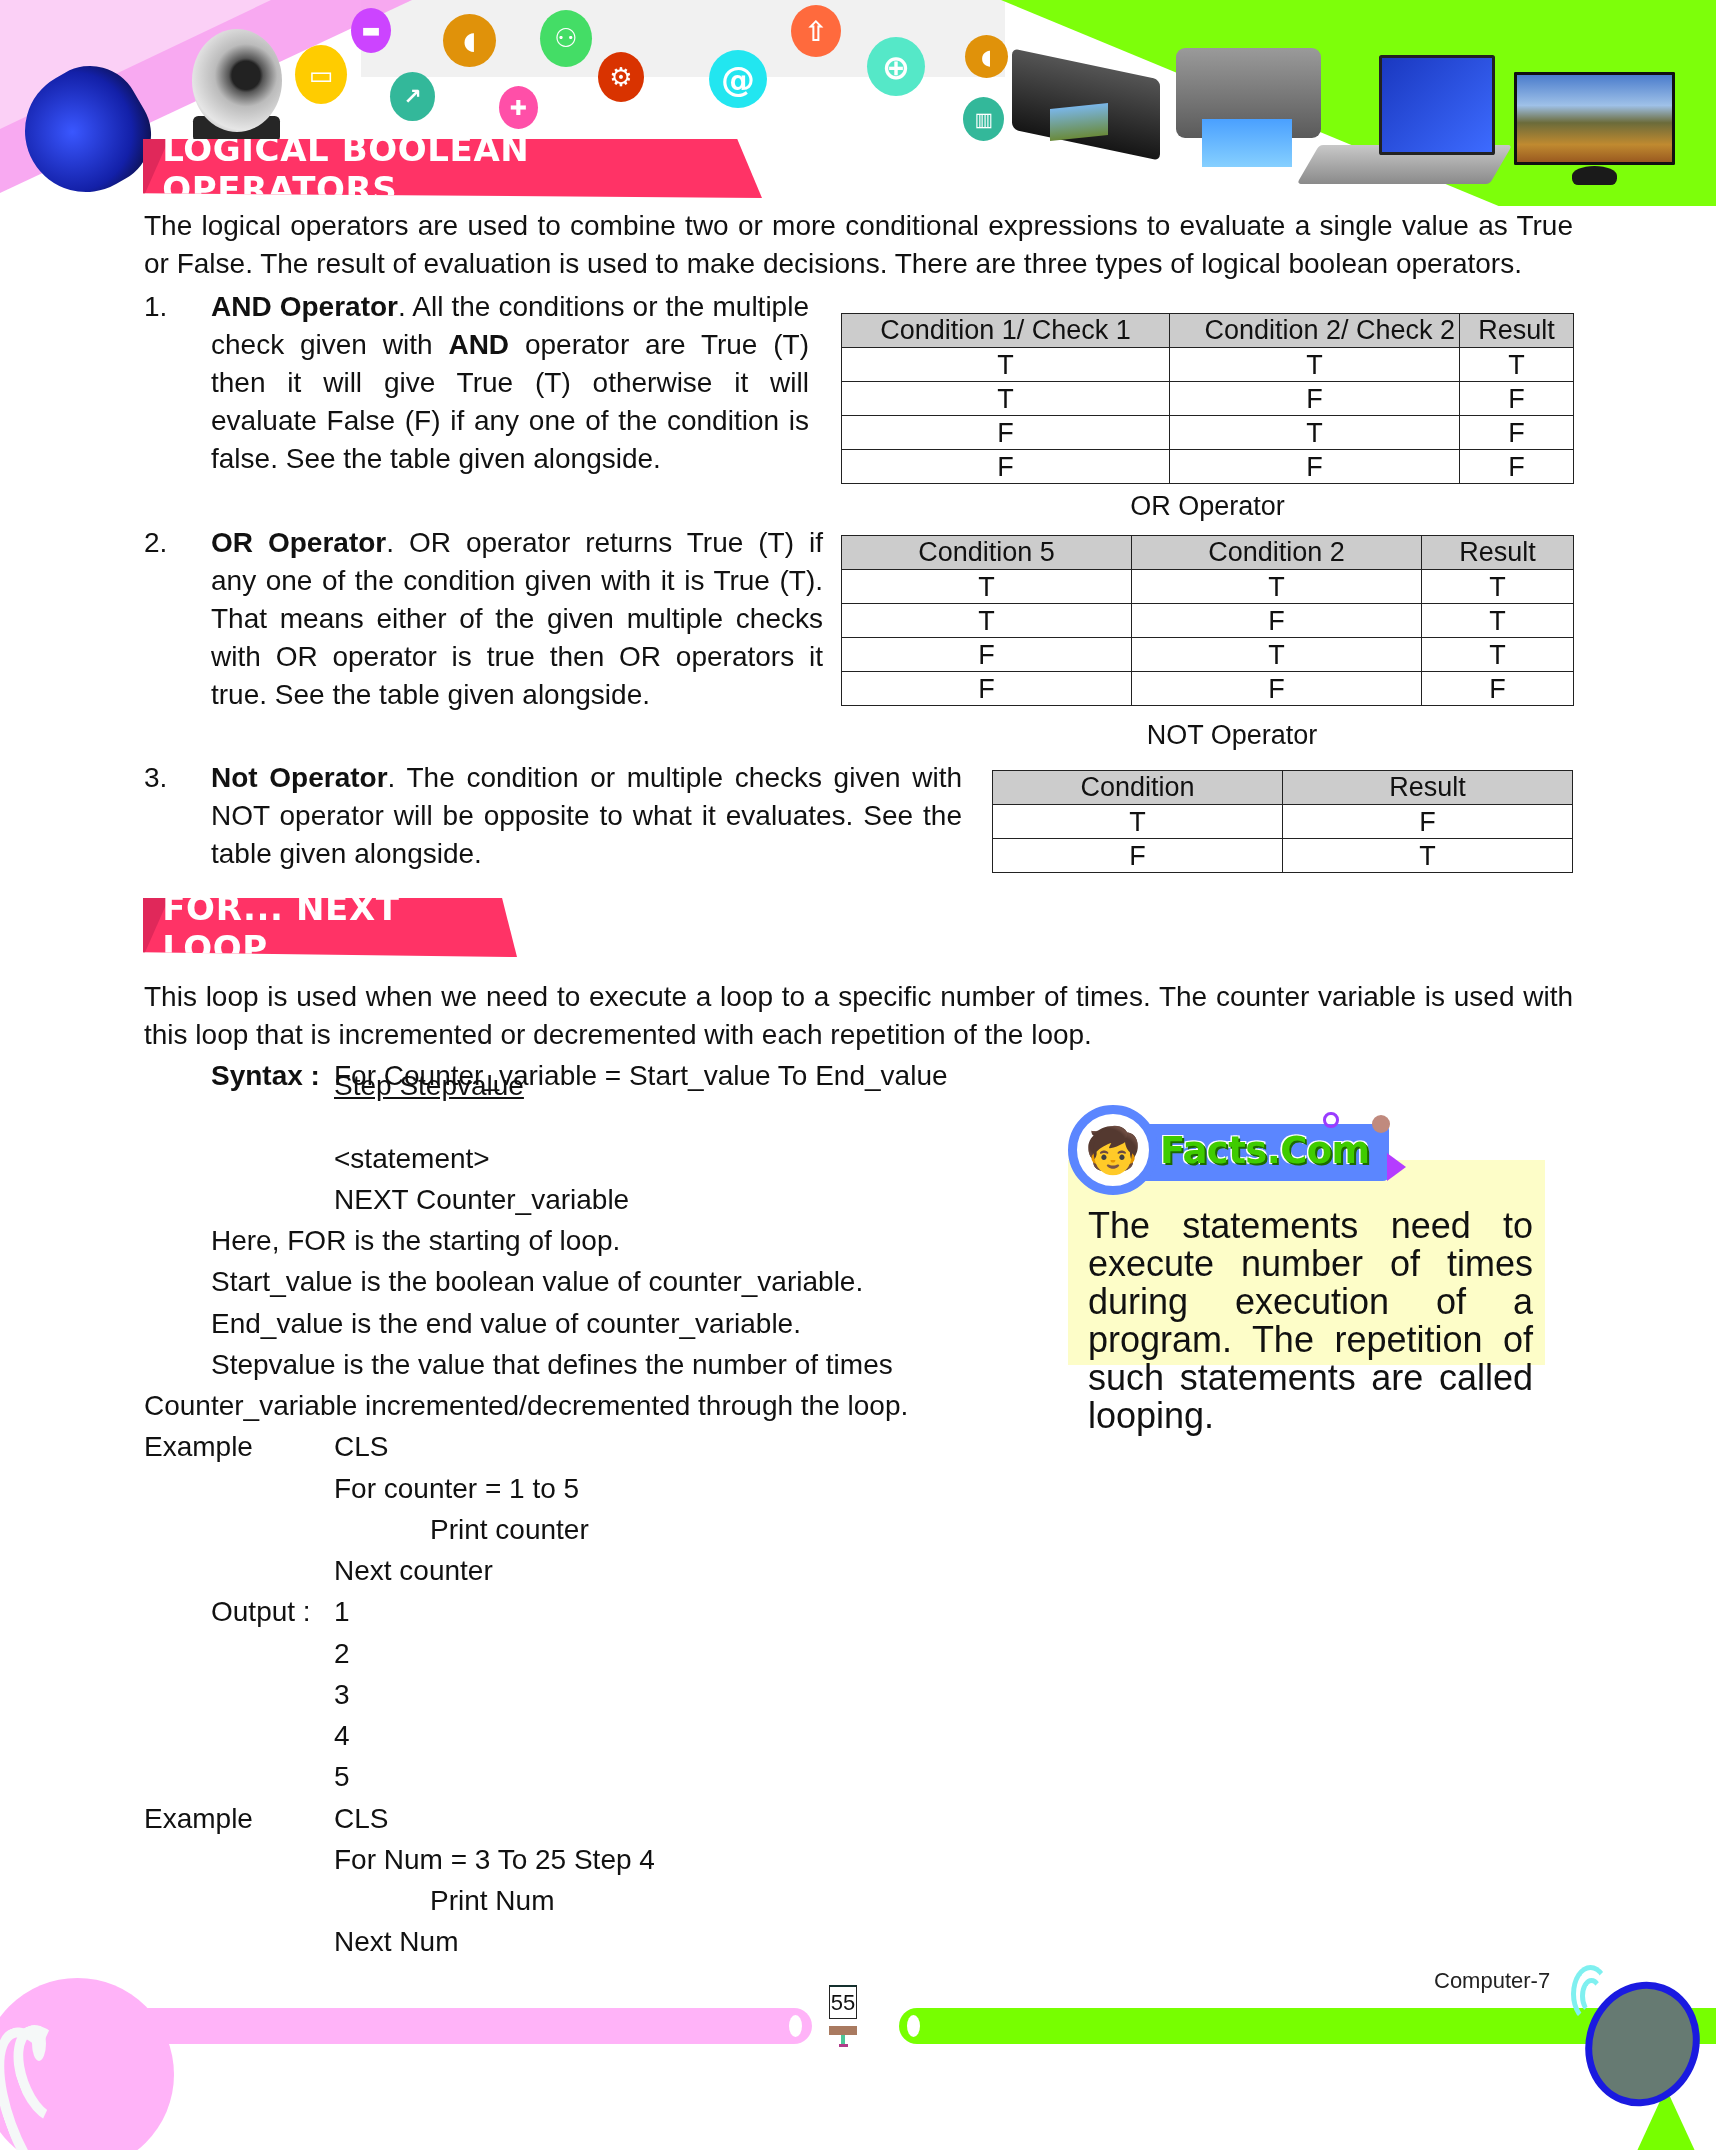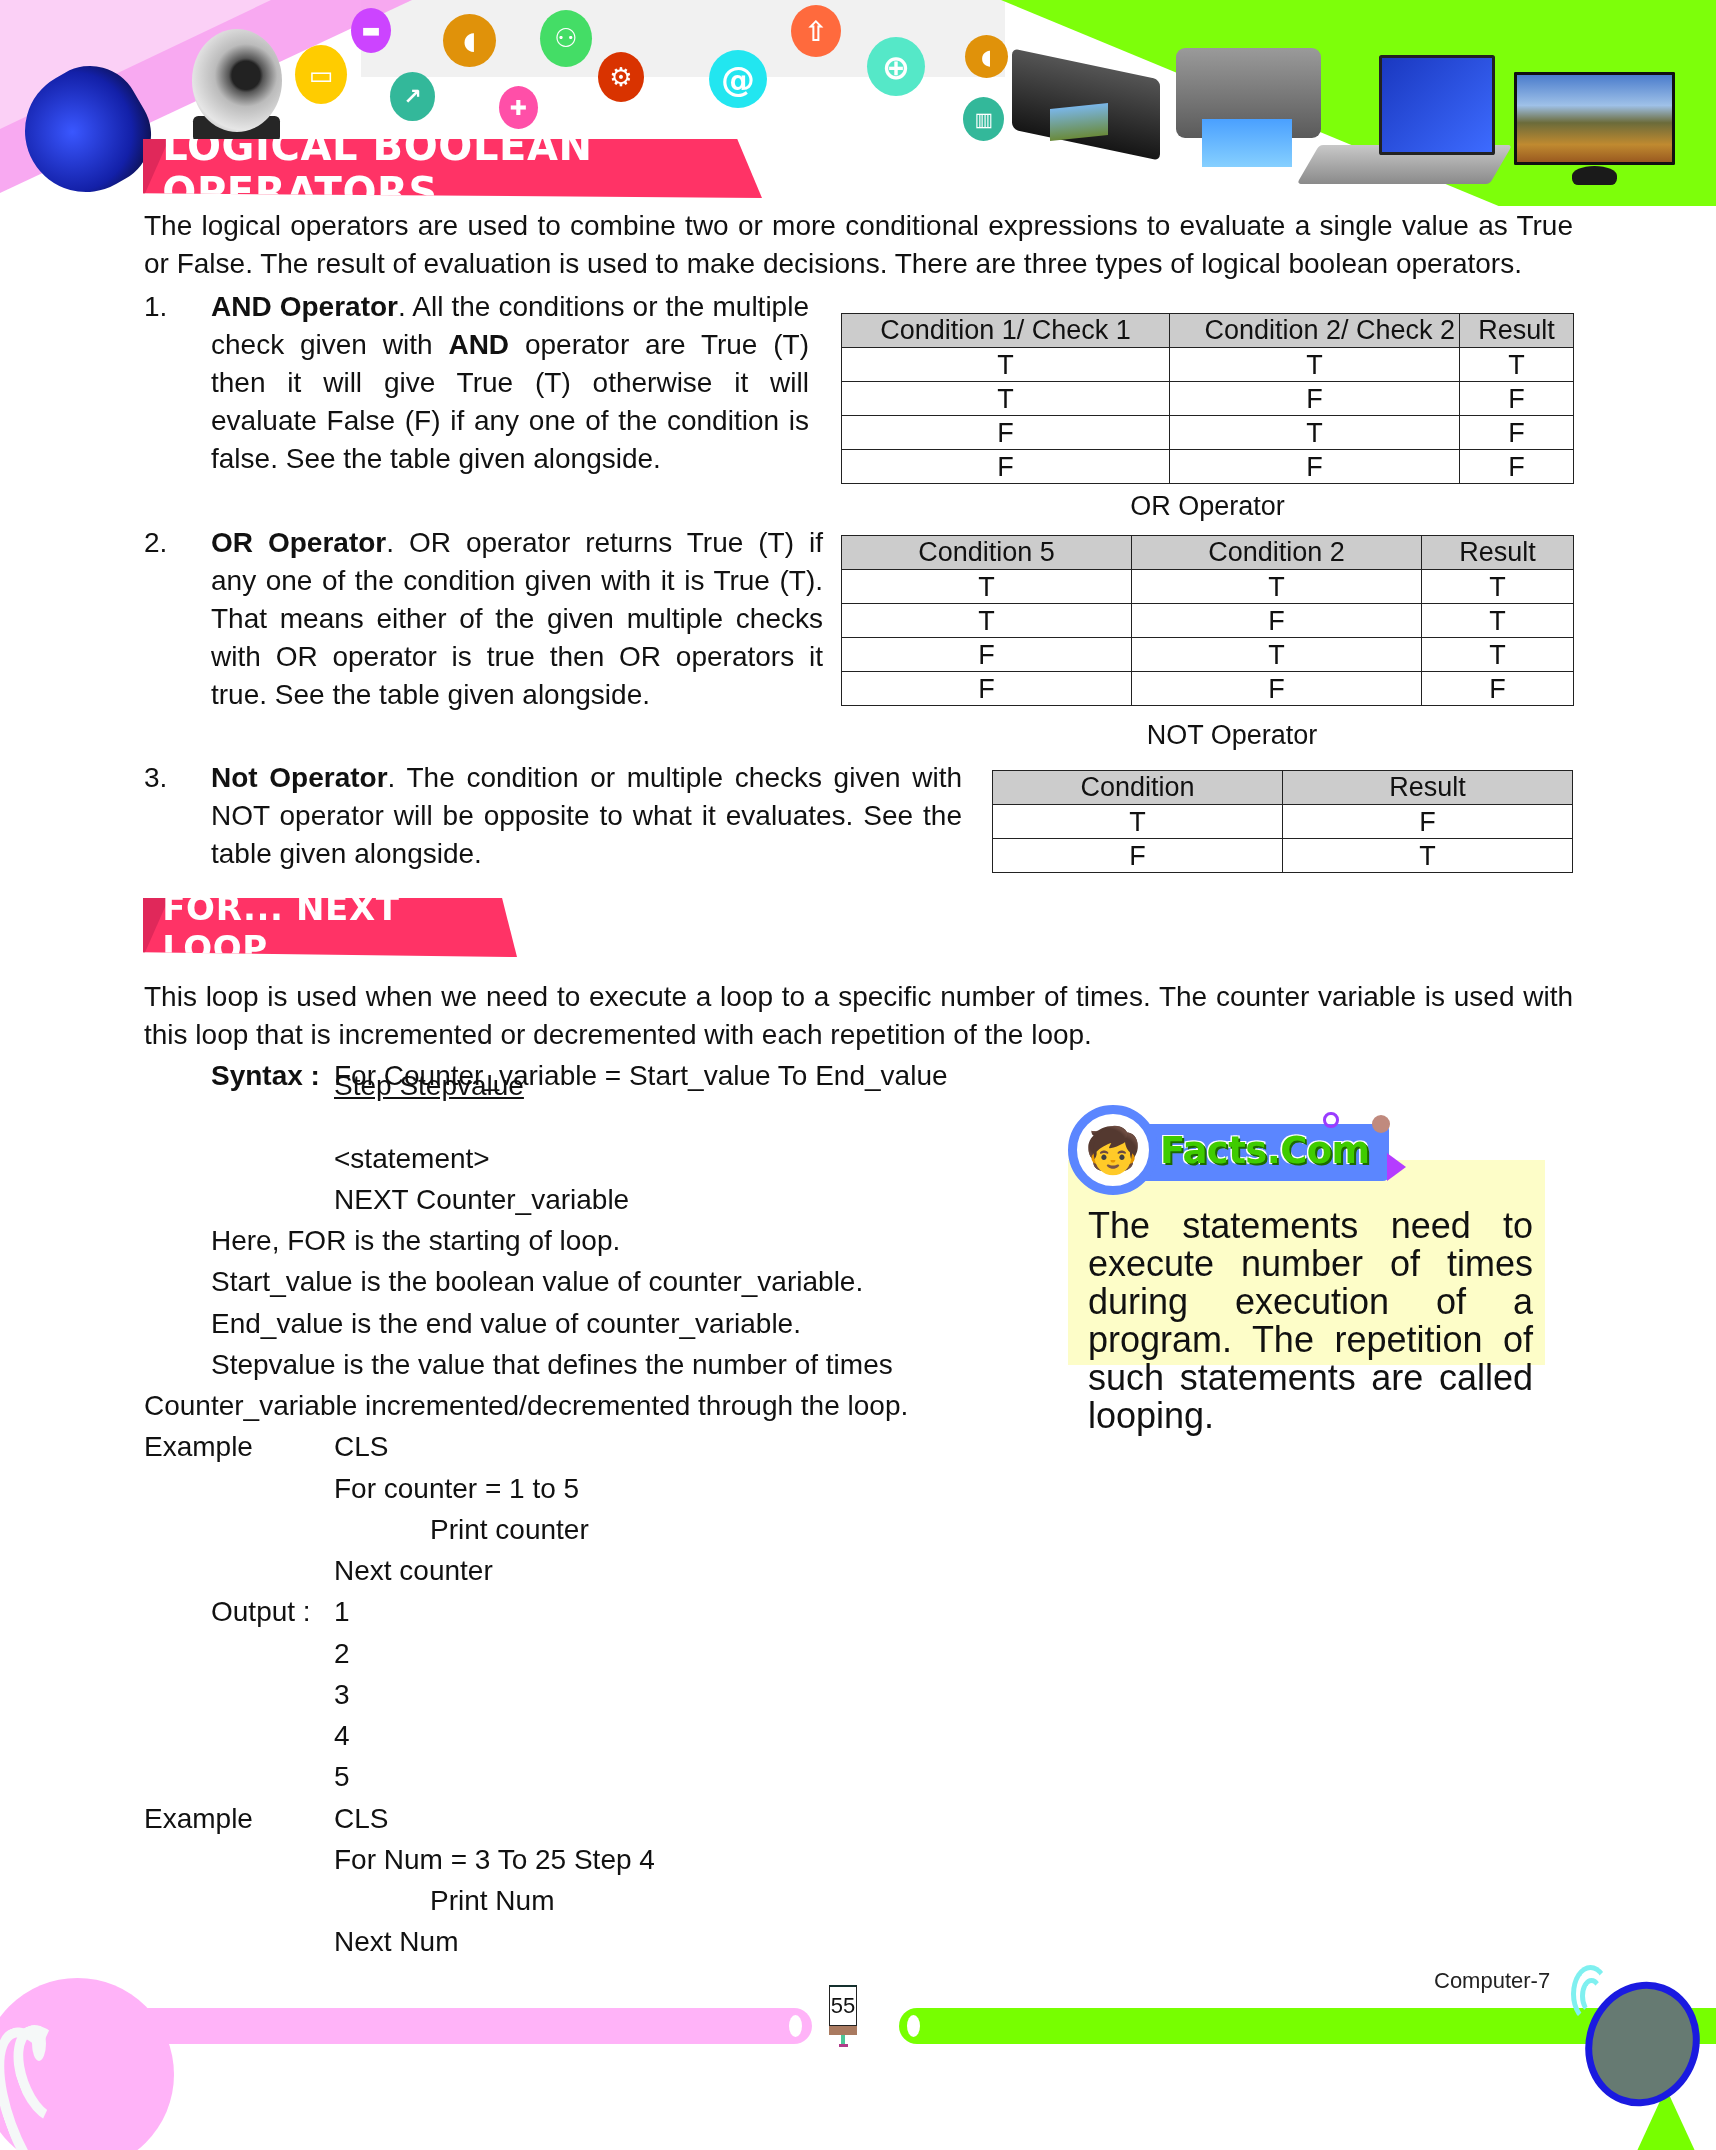--- a/index.html
+++ b/index.html
@@ -31,21 +31,21 @@
   .laptop-base { position: absolute; left: 1308px; top: 145px; width: 193px; height: 39px; background: linear-gradient(#c8c8c8,#8a8a8a); transform: skewX(-30deg); border-radius: 3.9px; }
   .monitor { left: 1514px; top: 72px; width: 161px; height: 93px; background: linear-gradient(#4a7ccc 0%, #9fc1e8 35%, #6b6b3a 55%, #c08a30 80%, #9a5a20 100%); border: 3.2px solid #111; border-radius: 1.3px; }
   .monitor-stand { position: absolute; left: 1572px; top: 166px; width: 45px; height: 19.3px; background: #1a1a1a; border-radius: 50% 50% 6.4px 6.4px; }
 
   
   .band { position: absolute; background: #ff3366; color: #fff; font-family: "DejaVu Sans", sans-serif;
     font-weight: bold; letter-spacing: 0.6px; display: flex; align-items: center; padding-left: 19.3px;
     clip-path: polygon(0 0, 96% 0, 100% 100%, 0 92%); }
   .band::before { content: ""; position: absolute; left: 0; top: 0; width: 26px; height: 100%;
     background: #e0285a; clip-path: polygon(0 0, 100% 0, 0 100%); }
-  #band1 { left: 143px; top: 139px; width: 619px; height: 59px; font-size: 40px; }
+  #band1 { left: 143px; top: 139px; width: 619px; height: 59px; font-size: 34px; }
   #band2 { left: 143px; top: 898px; width: 374px; height: 59px; font-size: 34px; }
 
   
   .txt { position: absolute; font-size: 28px; line-height: 38px; white-space: nowrap; }
   .para { position: absolute; font-size: 28px; line-height: 38px; text-align: justify; }
   .para b, .txt b { font-weight: bold; }
   .num { position: absolute; font-size: 28px; line-height: 38px; }
 
   
   table.tt { position: absolute; border-collapse: collapse; font-size: 27px; }
@@ -66,21 +66,21 @@
   .facts-ring { position: absolute; left: 1323px; top: 1112px; width: 15.5px; height: 15.5px; border-radius: 50%; border: 3.2px solid #9a3cff; }
 
   
   .ftr-pink-circle { position: absolute; left: -19.3px; top: 1978px; width: 193px; height: 193px; border-radius: 50%; background: #ffb3f8; }
   .ftr-pink-bar { position: absolute; left: 52px; top: 2008px; width: 760px; height: 36px; background: #ffb3f8; border-radius: 0 18px 18px 0; }
   .ftr-pink-hole { position: absolute; left: 789px; top: 2015px; width: 13px; height: 22px; border-radius: 50%; background: #fff; }
   .ftr-green-bar { position: absolute; left: 899px; top: 2008px; width: 818px; height: 36px; background: #77ff00; border-radius: 18px 0 0 18px; }
   .ftr-green-hole { position: absolute; left: 907px; top: 2015px; width: 13px; height: 22px; border-radius: 50%; background: #fff; }
   .wifi-arc { position: absolute; border-radius: 50%; border: 10.3px solid #f5f8f8; border-right-color: transparent; border-bottom-color: transparent; }
   .page-num-wrap { position: absolute; left: 831px; top: 1985px; width: 23px; height: 50px; }
-  .page-num-box { position: absolute; left: 0; top: 0; width: 23px; height: 41px; border: 1.3px solid #222; border-top: 2.6px solid #14302e; background: #fff;
+  .page-num-box { position: absolute; left: 0; top: 0; width: 23px; height: 34px; border: 1.3px solid #222; border-top: 2.6px solid #14302e; background: #fff;
     display: flex; align-items: center; justify-content: center; font-size: 22px; font-family: "Liberation Sans", sans-serif; }
   .page-num-foot { position: absolute; left: 0; top: 41px; width: 23px; height: 9px; background: #a97a60; }
   .page-num-leg { position: absolute; left: 9.7px; top: 50px; width: 3.9px; height: 10.3px; background: #4cc898; }
   .page-num-pad { position: absolute; left: 7px; top: 59px; width: 9px; height: 2.6px; background: #b03c8a; }
   .book-label { position: absolute; left: 1434px; top: 1968px; font-size: 22px; color: #222; }
   .dish { position: absolute; left: 1586px; top: 1981px; width: 113px; height: 126px; border-radius: 50%; border: 7.7px solid #1a1ae0; background: #667a72;
     transform: rotate(20deg); }
   .dish-stand { position: absolute; left: 1637px; top: 2088px; width: 0; height: 0; border-left: 29px solid transparent; border-right: 29px solid transparent; border-bottom: 63px solid #77ff00; }
   .dish-arc { position: absolute; border-radius: 50%; border: 5.2px solid #7ff0f0; border-right-color: transparent; border-bottom-color: transparent; }
 </style>

